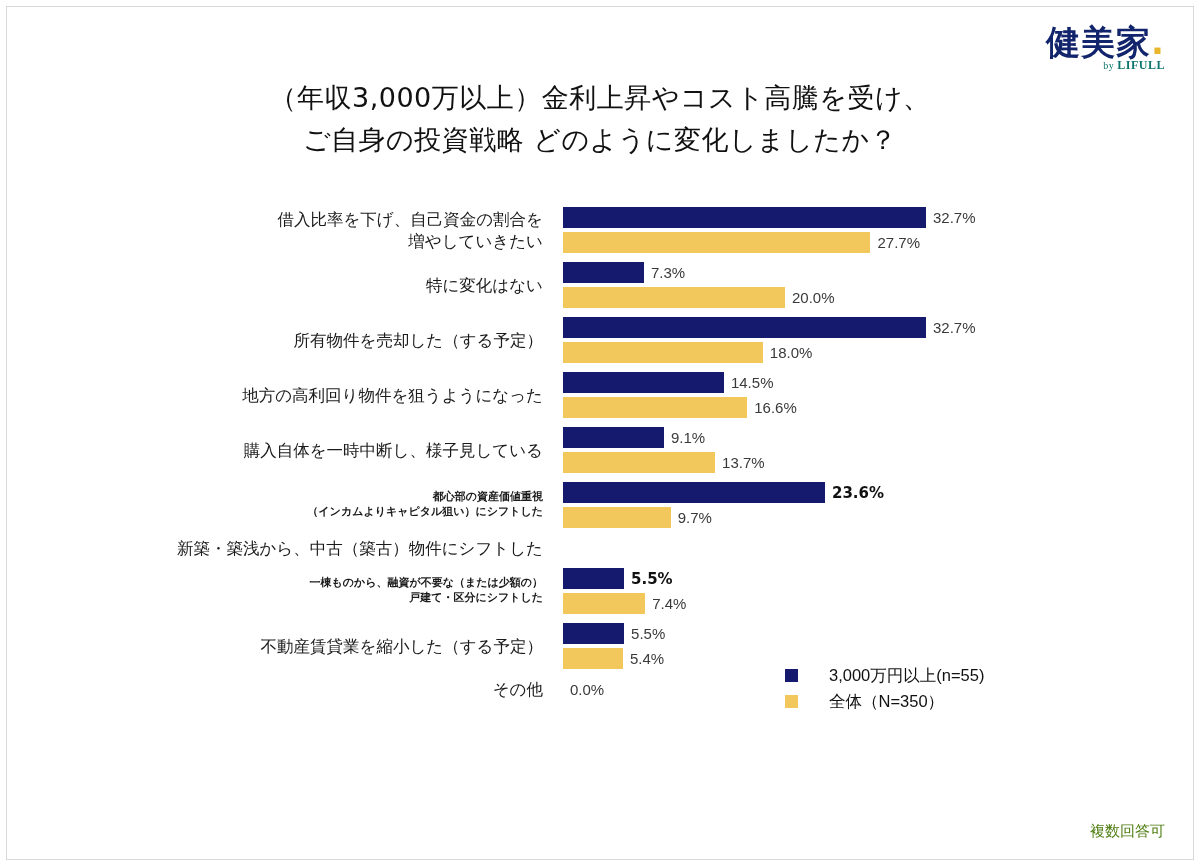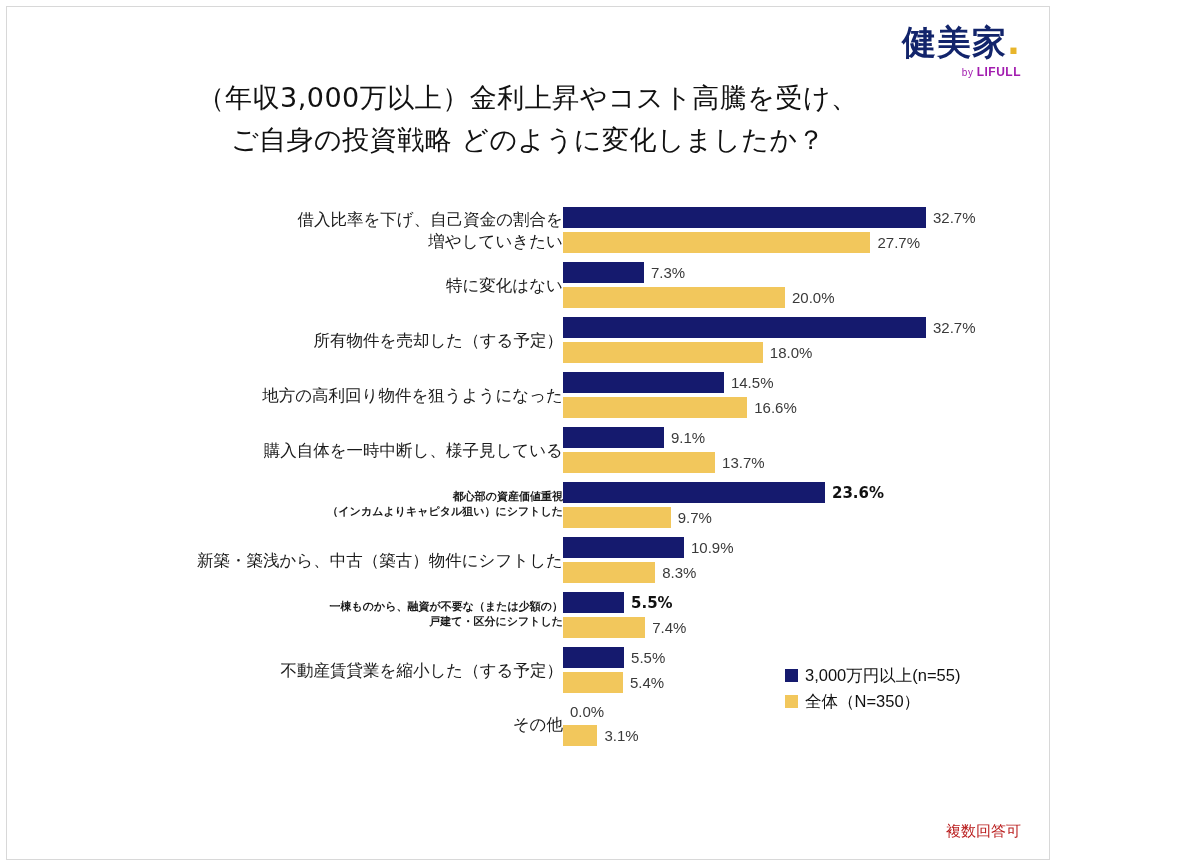--- a/index.html
+++ b/index.html
@@ -9,21 +9,21 @@
     height: 866px;
     background: #ffffff;
     font-family: "Liberation Sans", sans-serif;
     color: #1a1a1a;
     position: relative;
     overflow: hidden;
   }
   .frame {
     position: absolute;
     left: 6px; top: 6px;
-    width: 1044px; height: 854px;
+    width: 1188px; height: 854px;
     border: 1px solid #d8d8d8;
     background: #fff;
   }
 
   
   .logo {
     position: absolute;
     right: 28px;
     top: 18px;
     text-align: right;
@@ -32,26 +32,26 @@
   .logo-main {
     font-family: "DejaVu Sans", sans-serif;
     font-weight: bold;
     font-size: 34px;
     letter-spacing: 1px;
     color: #12246b;
     white-space: nowrap;
   }
   .logo-main .dot { color: #e8b52b; }
   .logo-sub {
-    margin-top: 7px;
     font-size: 12px;
     font-weight: bold;
     letter-spacing: 0.5px;
-    color: #a21caf;
+    color: #0f766e;
     white-space: nowrap;
+    font-family: Liberation Serif, serif;
   }
   .logo-sub .by { font-weight: normal; font-size: 10px; }
 
   
   .title {
     position: absolute;
     left: 0; right: 0;
     top: 70px;
     text-align: center;
     font-family: "DejaVu Sans", sans-serif;
@@ -71,21 +71,21 @@
     width: 1188px;
   }
   .row {
     display: flex;
     align-items: center;
     width: 100%;
     margin-bottom: 9px;
   }
   .cat {
     width: 556px;
-    padding-right: 0;
+    padding-right: 20px;
     text-align: right;
     font-size: 16.5px;
     line-height: 1.35;
     color: #1a1a1a;
     white-space: pre-line;
   }
   .cat.bold { font-weight: bold; font-family: "DejaVu Sans", sans-serif; font-size: 11px;}
   .bars { flex: 1; position: relative; }
   .barline {
     display: flex;
@@ -122,29 +122,29 @@
     line-height: 1.6;
   }
   .legend-item { display: flex; align-items: center; }
   .swatch {
     width: 13px; height: 13px;
     margin-right: 7px;
     display: inline-block;
   }
   .swatch.navy { background: #151a6e; }
   .swatch.gold { background: #f2c75c; }
-  .legend-label { color: #111; }
+  .legend-label { color: #111; margin-left: 24px; }
 
   
   .footnote {
     position: absolute;
     right: 28px;
     bottom: 18px;
     font-size: 15px;
-    color: #b91c1c;
+    color: #4d7c0f;
   }
 </style>
 </head>
 <body>
 
 <div class="frame">
 
   <div class="logo">
     <div class="logo-main"><span>健美家</span><span class="dot">.</span></div>
     <div class="logo-sub"><span class="by">by </span><span>LIFULL</span></div>
@@ -231,30 +231,20 @@
             <span class="val strong">23.6%</span>
           </div>
           <div class="barline">
             <div class="bar gold" style="width: 107.67px;"></div>
             <span class="val">9.7%</span>
           </div>
         </div>
       </div>
       <div class="row">
         <div class="cat">新築・築浅から、中古（築古）物件にシフトした</div>
-        <div class="bars">
-          <div class="barline first">
-            <div class="bar navy" style="width: 120.99px;"></div>
-            <span class="val">10.9%</span>
-          </div>
-          <div class="barline">
-            <div class="bar gold" style="width: 92.13px;"></div>
-            <span class="val">8.3%</span>
-          </div>
-        </div>
       </div>
       <div class="row">
         <div class="cat bold">一棟ものから、融資が不要な（または少額の）
 戸建て・区分にシフトした</div>
         <div class="bars">
           <div class="barline first">
             <div class="bar navy" style="width: 61.05px;"></div>
             <span class="val strong">5.5%</span>
           </div>
           <div class="barline">
@@ -275,24 +265,20 @@
             <span class="val">5.4%</span>
           </div>
         </div>
       </div>
       <div class="row zero">
         <div class="cat">その他</div>
         <div class="bars">
           <div class="barline first">
             <div class="bar navy" style="width: 0px;"></div>
             <span class="val">0.0%</span>
-          </div>
-          <div class="barline">
-            <div class="bar gold" style="width: 34.41px;"></div>
-            <span class="val">3.1%</span>
           </div>
         </div>
       </div>
     </div>
 
   <div class="legend">
     <div class="legend-item">
       <span class="swatch navy"></span>
       <span class="legend-label">3,000万円以上(n=55)</span>
     </div>

